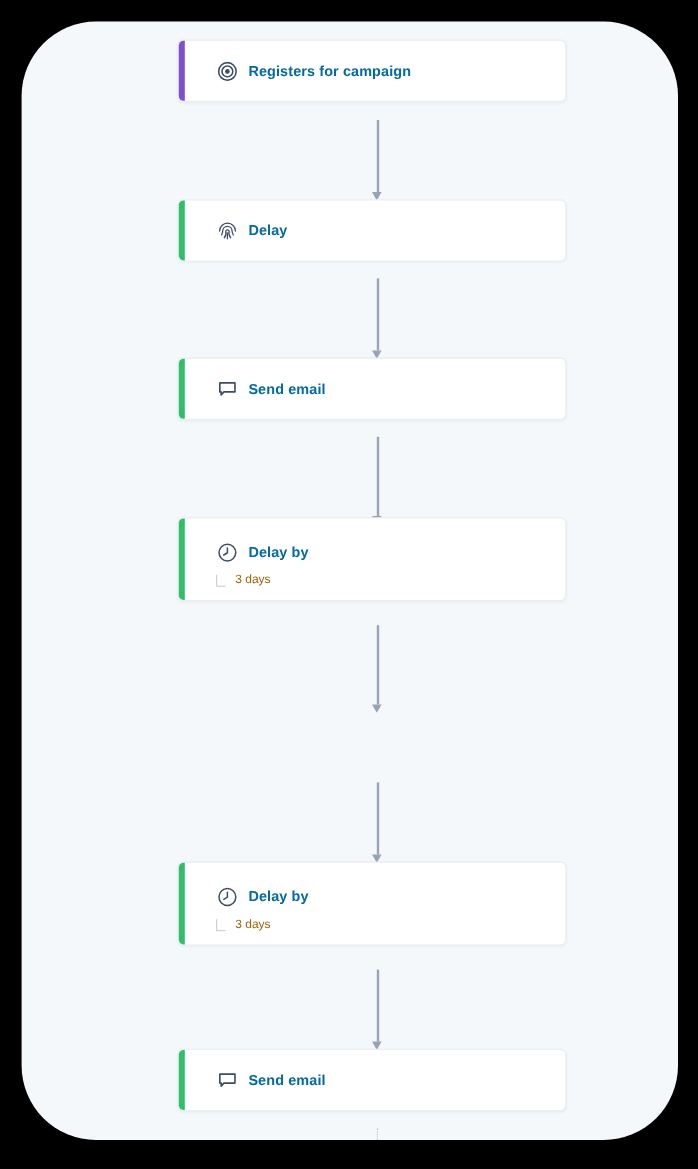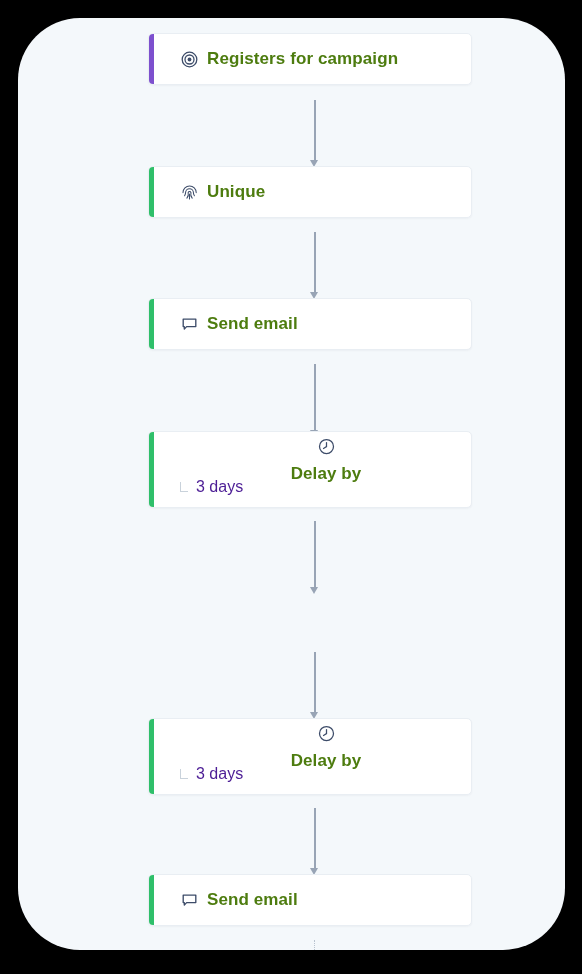--- a/index.html
+++ b/index.html
@@ -59,35 +59,35 @@
   .node.purple .accent { background: #7d50ce; }
   .node.green  .accent { background: #2fbf6a; }
 
   .node-row {
     display: flex;
     align-items: center;
     gap: 9px;
     padding: 0 0 0 32px;
     height: 50px;
   }
-  .node.tall .node-row { height: 44px; padding-top: 6px; flex-direction: column; }
+  .node.tall .node-row { height: 44px; padding-top: 6px; }
 
   .node-icon {
     width: 17px;
     height: 17px;
     flex: 0 0 17px;
     display: block;
     color: #3d4c69;
   }
   .node-icon svg { display: block; width: 17px; height: 17px; }
 
   .node-label {
-    font-size: 17px;
+    font-size: 12px;
     font-weight: bold;
-    color: #4d7c0f;
+    color: #0369a1;
     letter-spacing: 0.1px;
     white-space: nowrap;
     text-align: center;
   }
 
   .node-sub {
     display: flex;
     align-items: center;
     gap: 7px;
     padding: 0 0 11px 30px;
@@ -111,23 +111,23 @@
   .elbow::after {
     content: "";
     position: absolute;
     left: 1px;
     bottom: 0px;
     width: 8px;
     height: 1px;
     background: #c9d2db;
   }
   .node-sub-text {
-    font-size: 16px;
+    font-size: 10px;
     font-weight: normal;
-    color: #4c1d95;
+    color: #a16207;
     white-space: nowrap;
   }
 
   
   .connector {
     position: absolute;
     left: 292px;
     width: 9px;
   }
   .connector .stem {
@@ -182,21 +182,21 @@
         <div class="accent"></div>
         <div class="node-row">
           <span class="node-icon">
             <svg viewBox="0 0 17 17" fill="none" stroke="currentColor" stroke-width="1.05" stroke-linecap="round">
               <path d="M2.0 8.6a6.6 6.6 0 0 1 13.2 0"></path>
               <path d="M3.6 11.8a6.6 6.6 0 0 0 1.0-3.2 3.9 3.9 0 0 1 7.8 0c0 1.2.35 2.3 1.0 3.2"></path>
               <path d="M5.9 14.1a6.0 6.0 0 0 0 1.25-5.5 1.45 1.45 0 0 1 2.8 0 6.0 6.0 0 0 0 1.25 5.5"></path>
               <path d="M8.5 10.0v4.9"></path>
             </svg>
           </span>
-          <span class="node-label">Unique</span>
+          <span class="node-label">Delay</span>
         </div>
       </div>
 
       <div class="connector" style="top: 214px; height: 67px;">
         <div class="stem" style="height: 60px;"></div>
         <div class="head" style="top: 60px;"></div>
       </div>
 
       <div class="node green" style="top: 280px;">
         <div class="accent"></div>

